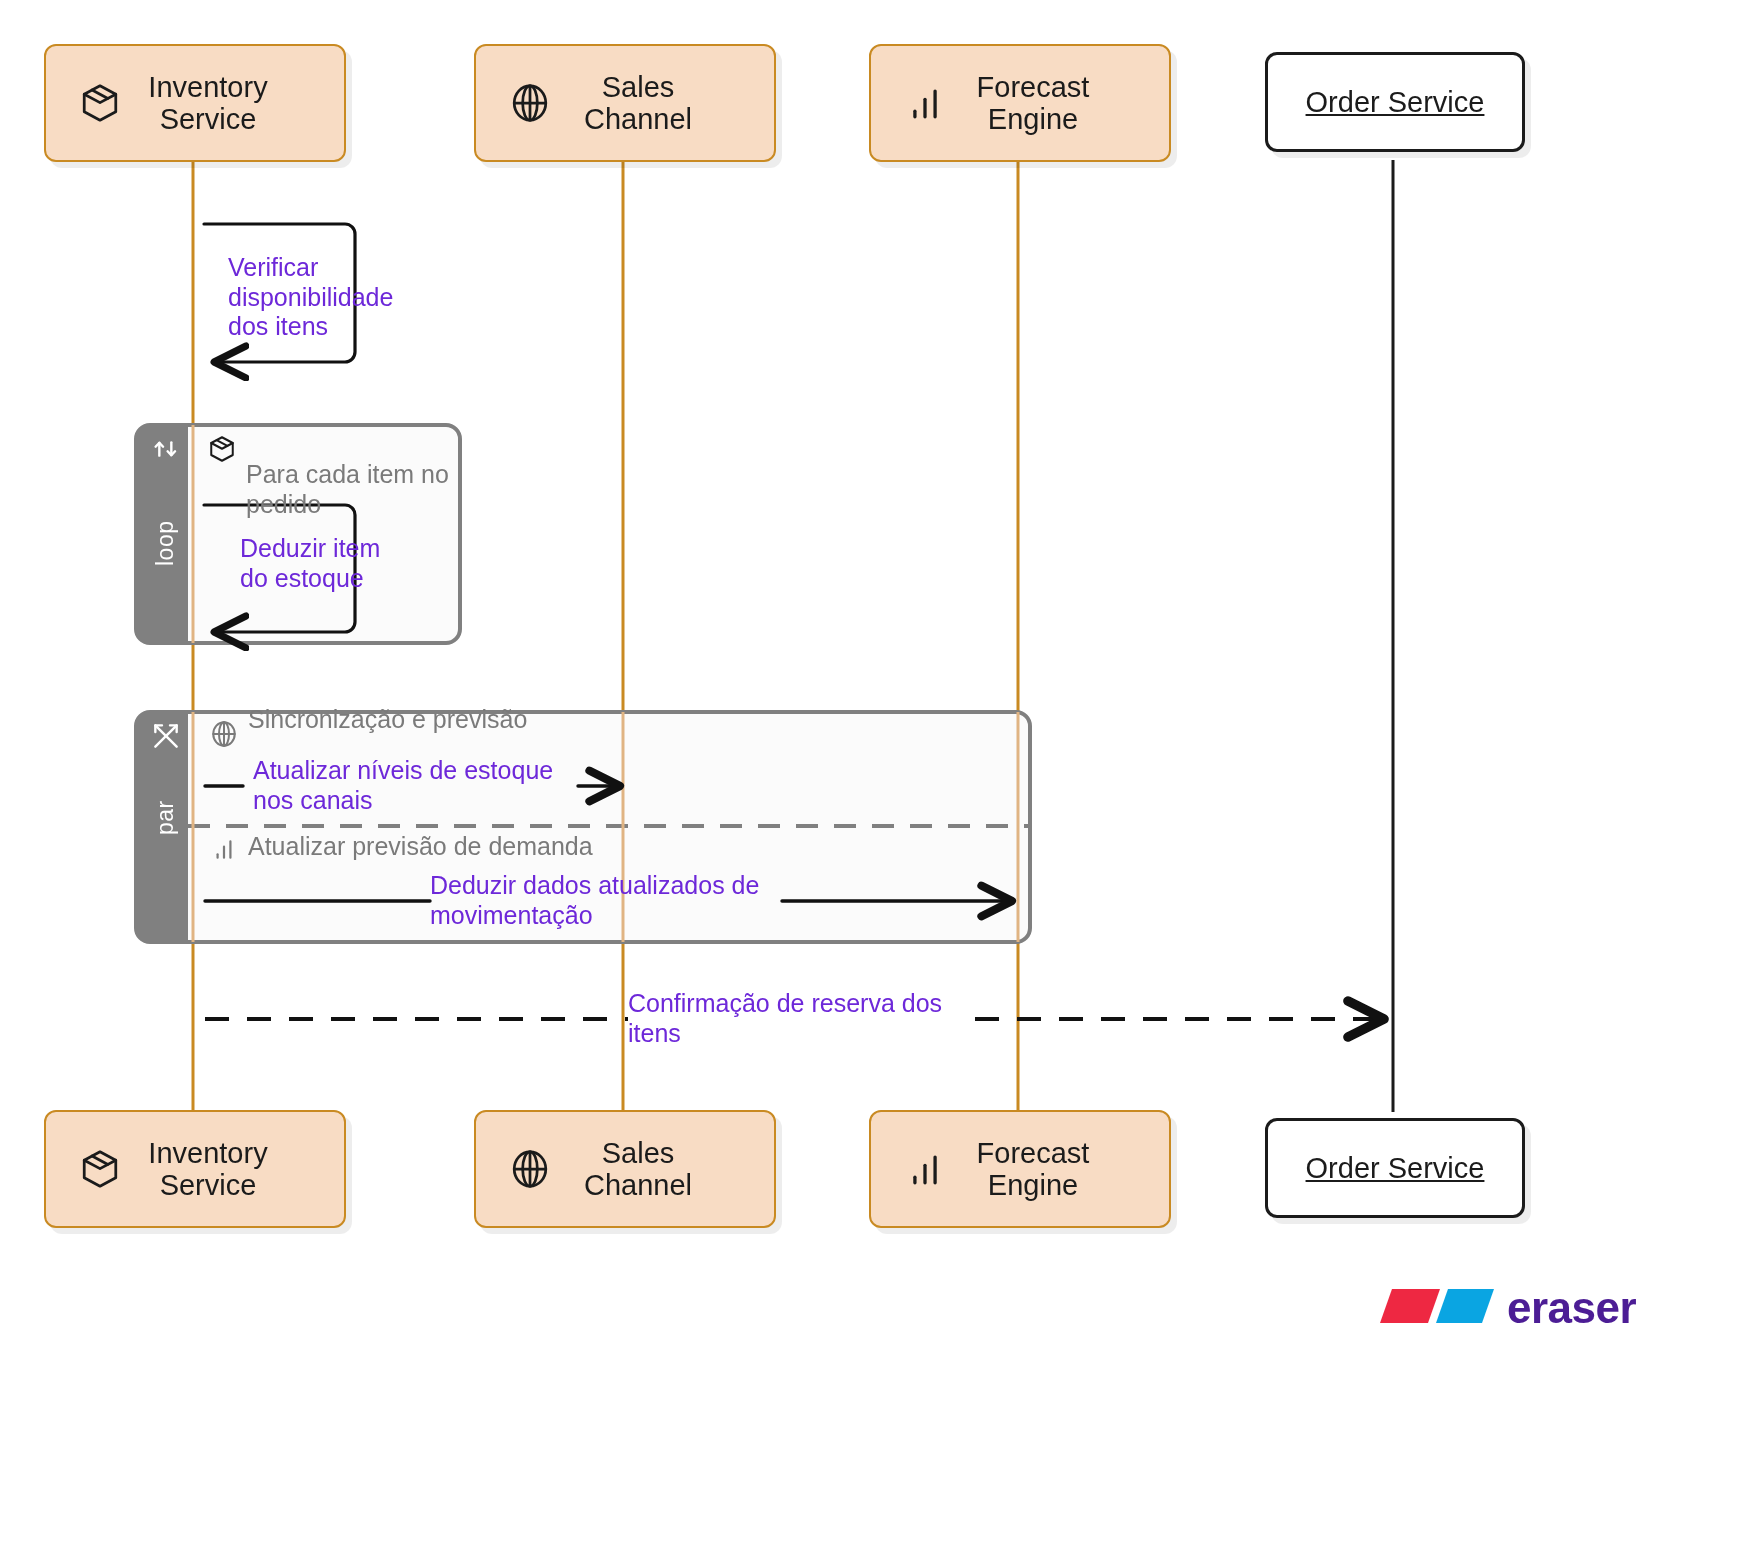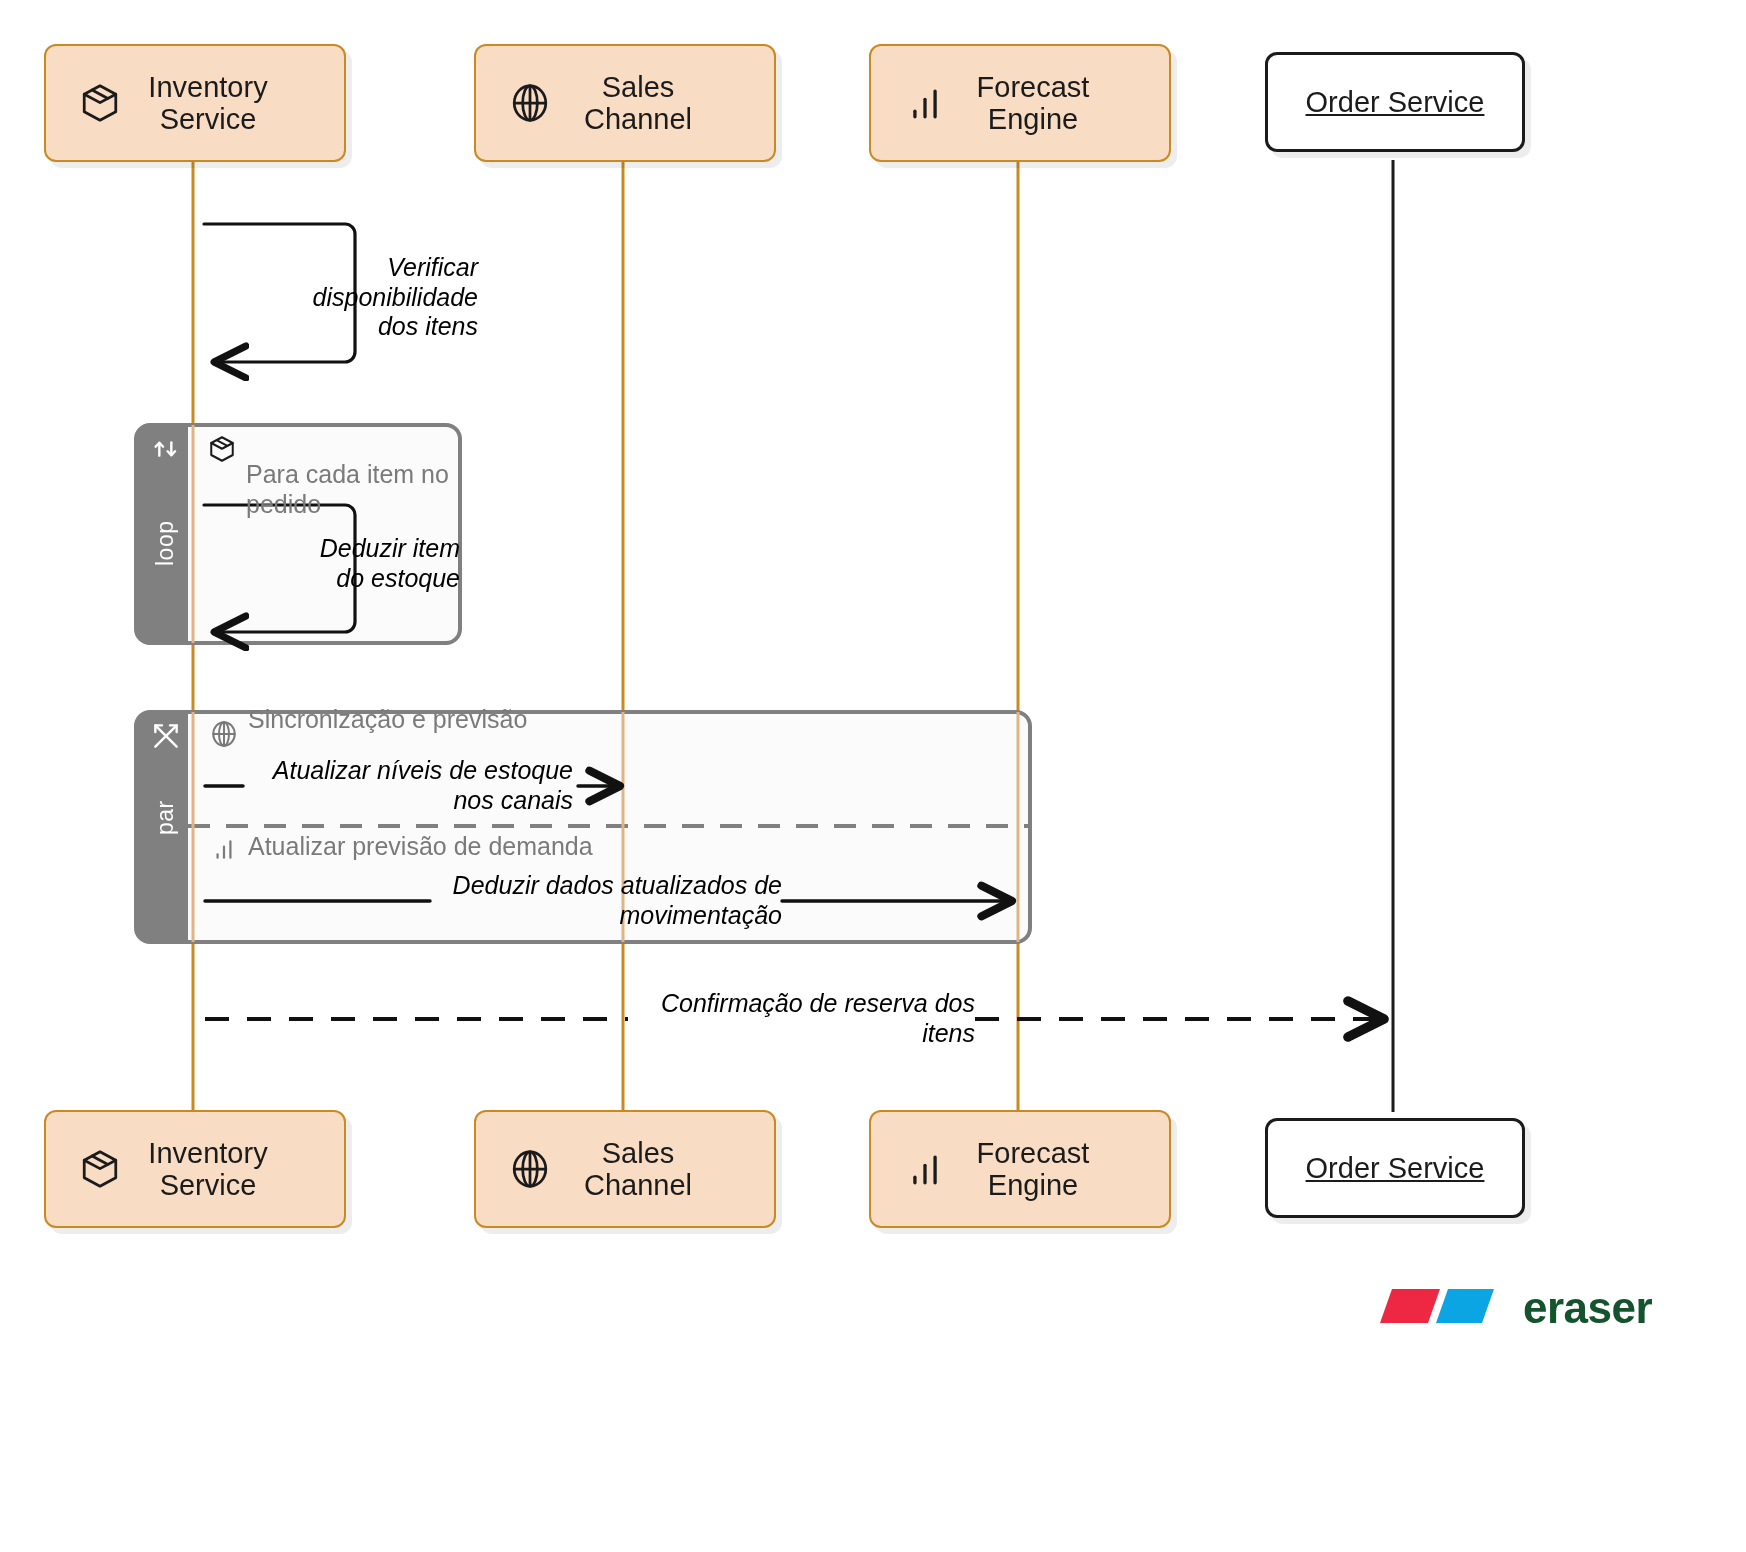--- a/index.html
+++ b/index.html
@@ -59,26 +59,25 @@
     white-space: pre-line;
     padding-left: 26px;
     box-sizing: border-box;
   }
   .participant-box.plain .p-label {
     padding-left: 0;
     text-decoration: underline;
   }
   .msg-label {
     position: absolute;
-    text-align: right;
+    text-align: left;
     font-size: 25px;
     line-height: 1.18;
-    color: #000000;
+    color: #6d28d9;
     white-space: pre-line;
-    font-style: italic;
   }
   .frag-title {
     position: absolute;
     font-size: 25px;
     line-height: 1.2;
     color: #7a7a7a;
     white-space: pre-line;
   }
   .frag-tab-label {
     position: absolute;
@@ -101,23 +100,22 @@
   }
   .logo {
     position: absolute;
     display: flex;
     align-items: center;
     gap: 13px;
   }
   .logo-text {
     font-size: 44px;
     font-weight: bold;
-    color: #14532d;
+    color: #4c1d95;
     letter-spacing: -0.5px;
-    margin-left: 16px;
   }
 </style>
 </head>
 <body>
 
 <div id="canvas">
 <svg width="1746" height="1552" viewBox="0 0 1746 1552" xmlns="http://www.w3.org/2000/svg">
   <defs>
     <marker id="ahead-open" markerWidth="14" markerHeight="14" refX="11" refY="6" orient="auto">
       <path d="M1,1 L11,6 L1,11" fill="none" stroke="#111111" stroke-width="2.2" stroke-linecap="round" stroke-linejoin="round"></path>

